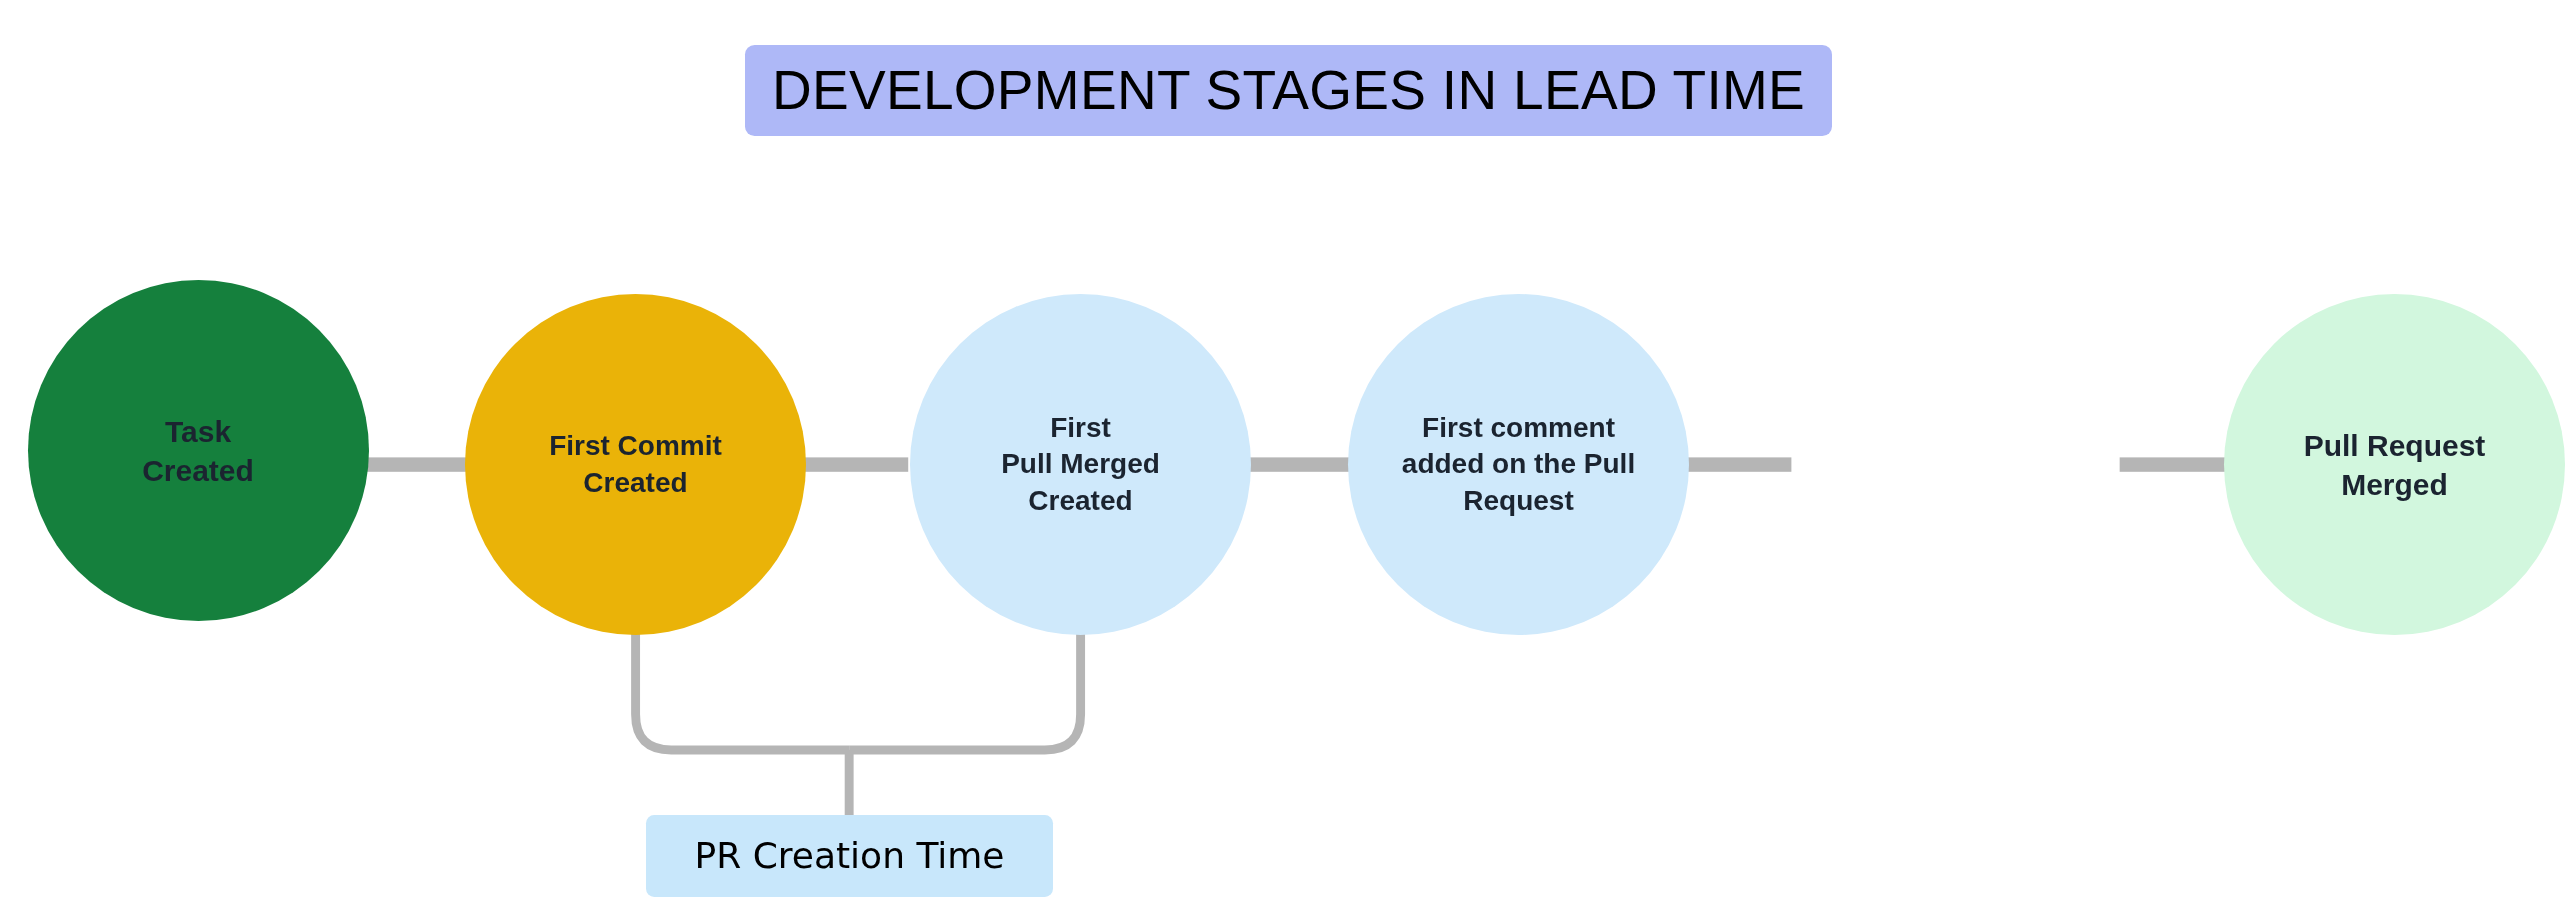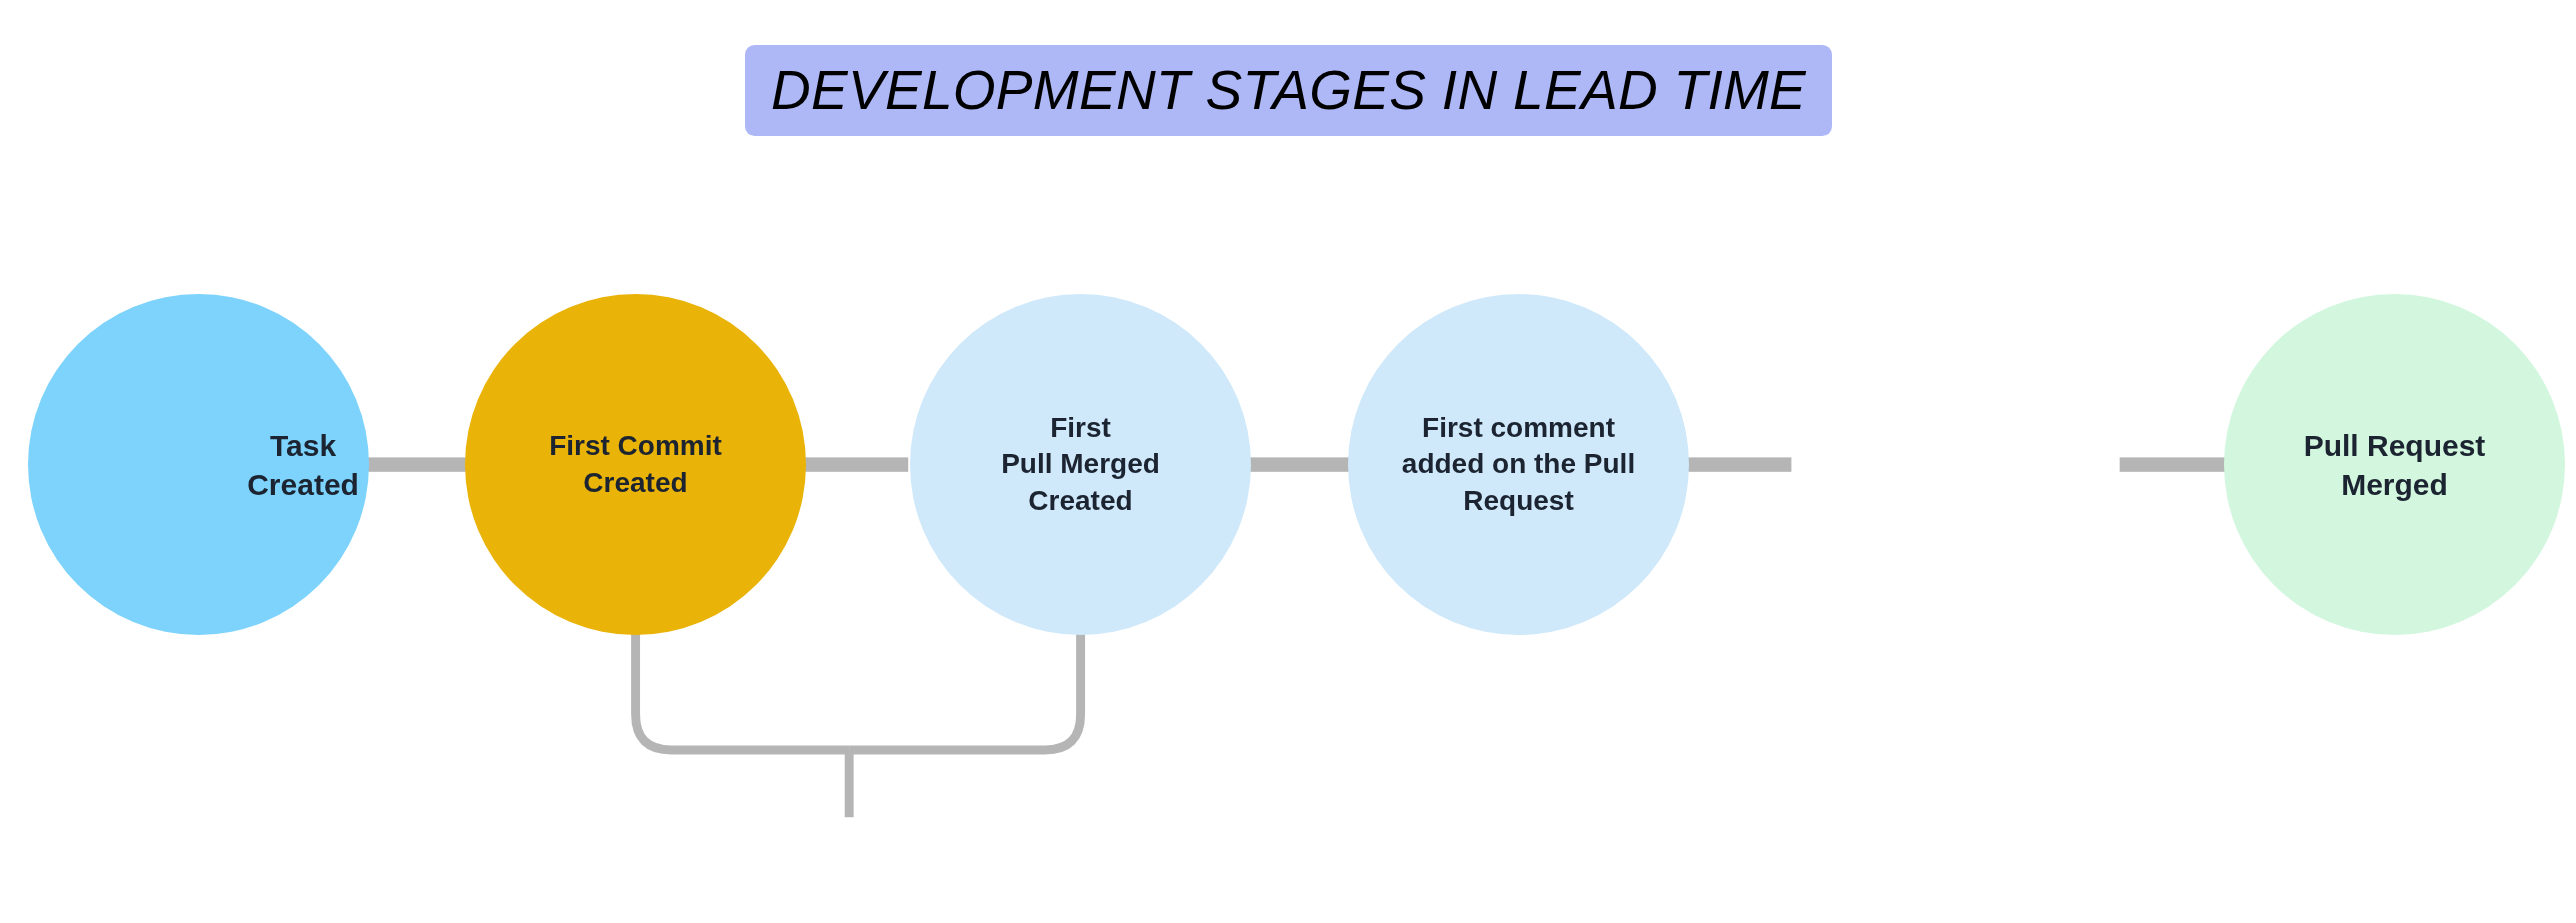--- a/index.html
+++ b/index.html
@@ -38,21 +38,20 @@
     box-sizing: border-box;
   }
   .title-text {
     font-family: "Liberation Sans", "DejaVu Sans", sans-serif;
     font-size: 55px;
     font-weight: 400;
     color: #000000;
     letter-spacing: 0.3px;
     line-height: 1;
     white-space: nowrap;
-    font-style: italic;
   }
 
   
   #connectors {
     position: absolute;
     left: 0; top: 0;
     width: 2576px;
     height: 923px;
     pointer-events: none;
   }
@@ -117,21 +116,21 @@
       <rect x="3086" y="666" width="158" height="21"></rect>
     </g>
 
     <g fill="none" stroke="#b5b5b5" stroke-width="13" stroke-linecap="butt" stroke-linejoin="round">
       <path d="M 925,916 L 925,1040 Q 925,1092 977,1092 L 1236,1092"></path>
       <path d="M 1573,916 L 1573,1040 Q 1573,1092 1521,1092 L 1236,1092"></path>
       <path d="M 1236,1092 L 1236,1190"></path>
     </g>
   </svg>
 
-  <div class="node" style="left:27.5px; top:294px; width:341px; height:341px; background:#7dd3fc;justify-content:flex-end;">
+  <div class="node" style="left:27.5px; top:280px; width:341px; height:341px; background:#15803d;">
     <span class="node-label size-lg">Task
 Created</span>
   </div>
 
   <div class="node" style="left:465px; top:294px; width:341px; height:341px; background:#eab308;">
     <span class="node-label size-md">First Commit
 Created</span>
   </div>
 
   <div class="node" style="left:910px; top:294px; width:341px; height:341px; background:#cfe9fb;">
@@ -145,15 +144,18 @@
 added on the Pull
 Request</span>
   </div>
 
 
   <div class="node" style="left:2224px; top:294px; width:341px; height:341px; background:#d2f7de;">
     <span class="node-label size-lg">Pull Request
 Merged</span>
   </div>
 
+  <div class="edge-label" style="left:646px; top:815px; width:407px; height:82px;">
+    <span class="edge-label-text">PR Creation Time</span>
+  </div>
 
 </div>
 
 
 </body></html>

